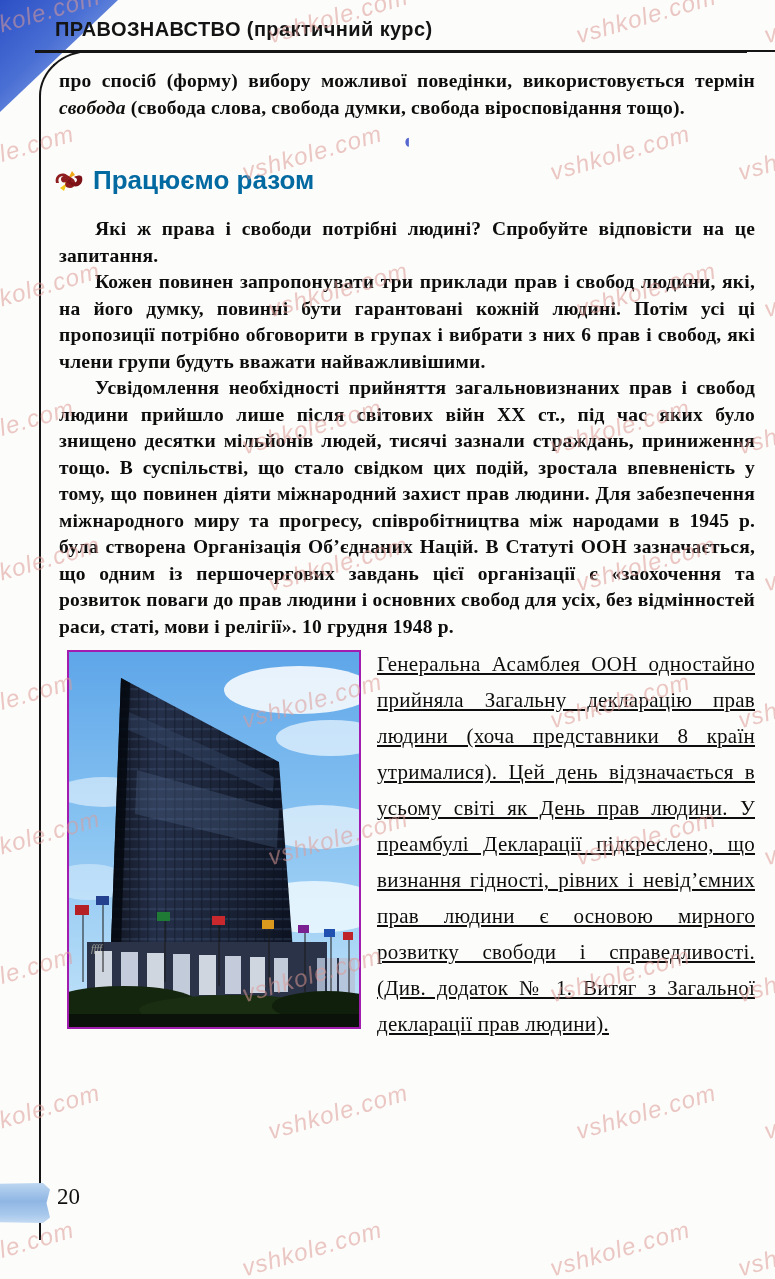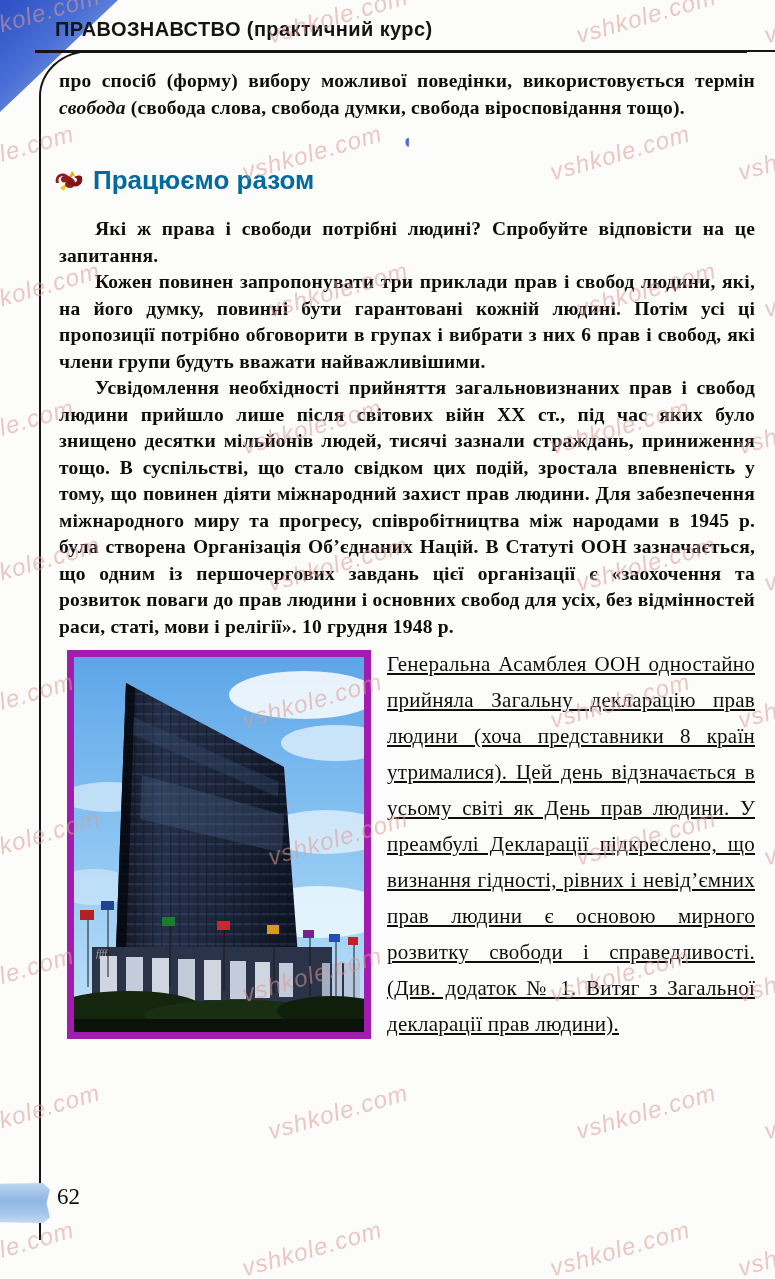--- a/index.html
+++ b/index.html
@@ -86,21 +86,21 @@
   .main-para{}
   
   .wrap-section{
     margin-top:6px;
     display:flex;align-items:flex-start;
   }
   .photo{
     flex:none;
     width:290px;height:375px;
     margin:4px 16px 0 8px;
-    border:7px solid #a21caf;
+    border:2px solid #a21caf;
     box-sizing:content-box;
   }
   .photo svg{display:block;width:100%;height:100%;}
   .right-col{flex:1;min-width:0;}
   .wrap-text{
     font-size:21px;
     line-height:36px;
     letter-spacing:.25px;
     font-weight:normal;
     text-decoration:underline;
@@ -268,13 +268,13 @@
       </svg>
     </div>
     <div class="right-col">
       <p class="body-text wrap-text">Генеральна Асамблея ООН одностайно прийняла Загальну декларацію прав людини (хоча представники 8 країн утрималися). Цей день відзначається в усьому світі як День прав людини. У преамбулі Декларації підкреслено, що визнання гідності, рівних і невід’ємних прав людини є основою мирного розвитку свободи і справедливості. (Див. додаток № 1. Витяг з Загальної декларації прав людини).</p>
     </div>
   </div>
 
 </div>
 
 <div class="ribbon"></div>
-<div class="page-number">62</div>
+<div class="page-number">20</div>
 
 </body></html>

